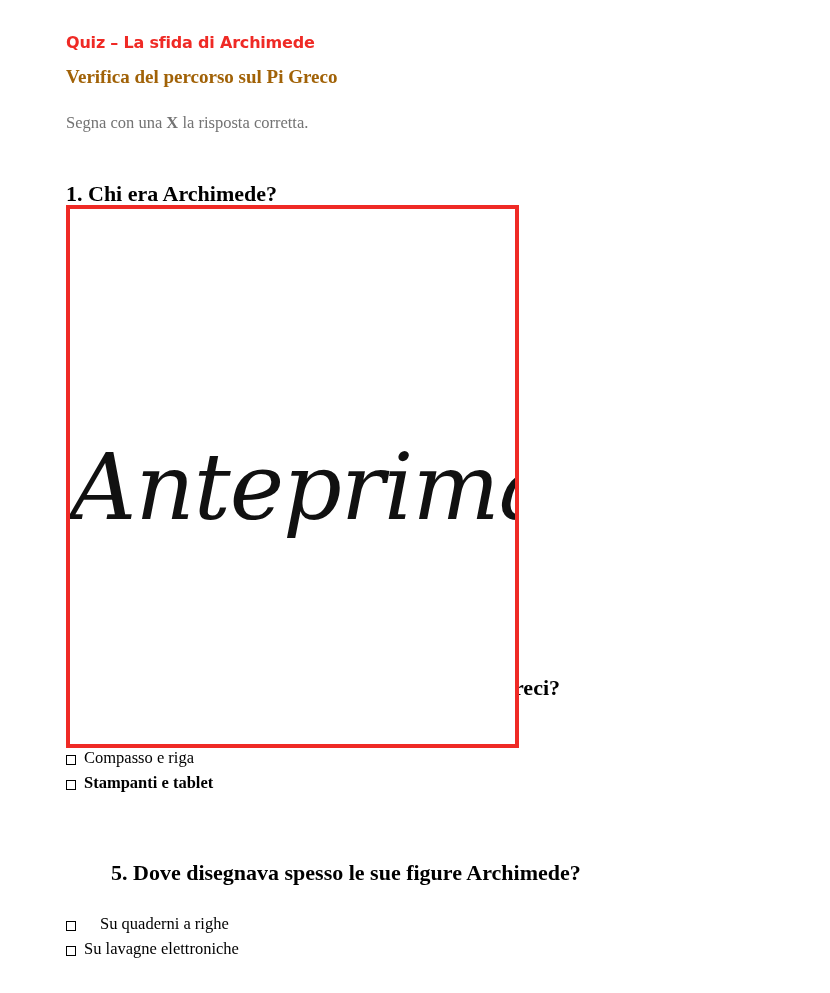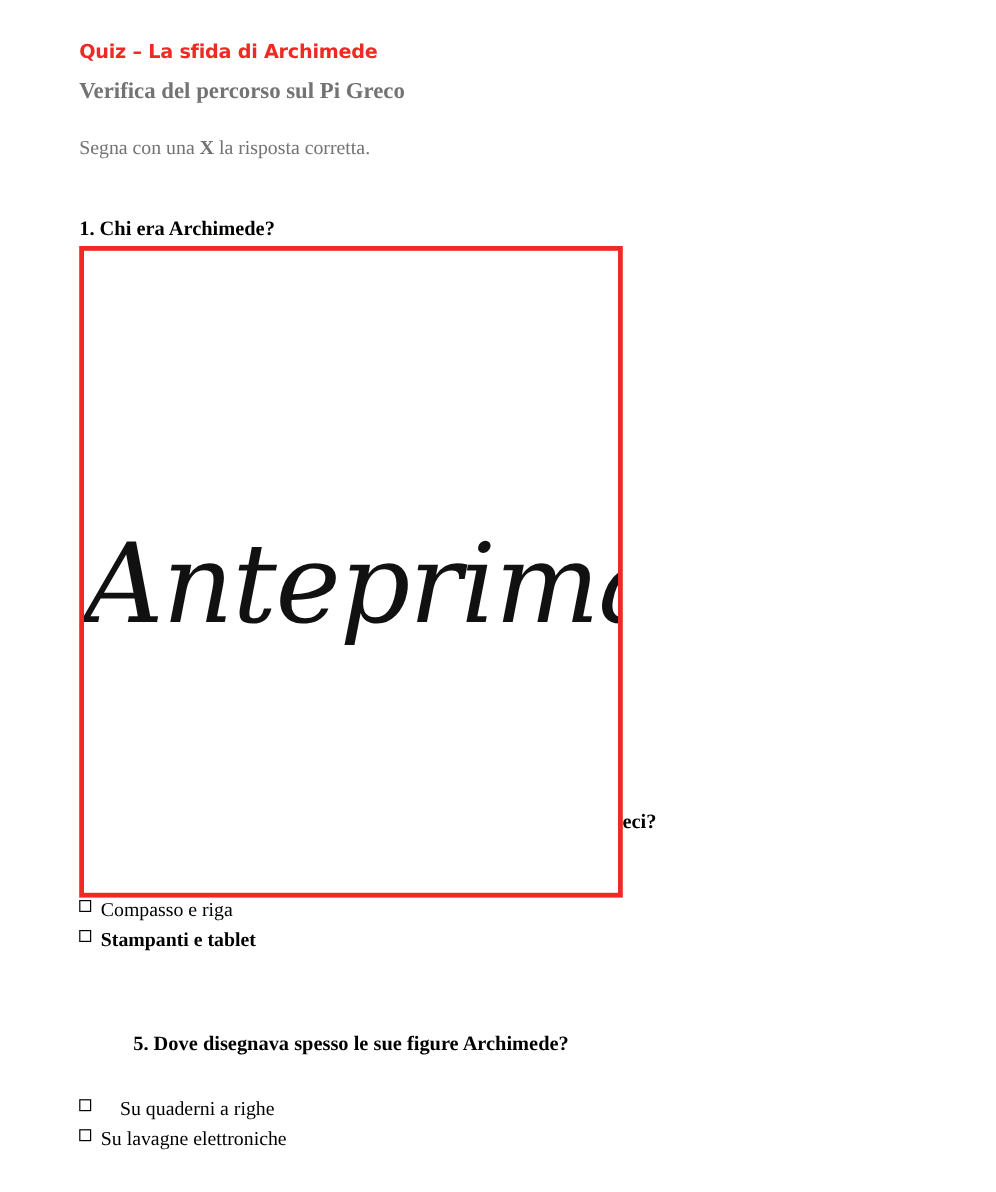--- a/index.html
+++ b/index.html
@@ -33,54 +33,54 @@
     letter-spacing: -0.2px;
     white-space: nowrap;
   }
   .doc-subtitle {
     position: absolute;
     left: 66px;
     top: 66px;
     font-family: "Liberation Serif", serif;
     font-weight: bold;
     font-size: 19px;
-    color: #737373;
+    color: #a16207;
     white-space: nowrap;
   }
   .instruction {
     position: absolute;
     left: 66px;
     top: 113px;
     font-size: 16.5px;
     color: #737373;
     white-space: nowrap;
   }
   .instruction b {
     font-weight: bold;
   }
   .question {
     position: absolute;
     left: 66px;
     font-weight: bold;
-    font-size: 17px;
+    font-size: 22px;
     color: #000000;
     white-space: nowrap;
   }
   .q1 { top: 181px; }
   .q4 { top: 675px; }
   .q5 { top: 860px; margin-left: 45px; }
 
   .option {
     position: absolute;
     left: 66px;
     font-size: 16.5px;
     color: #000000;
     white-space: nowrap;
     display: flex;
-    align-items: center;
+    align-items: flex-end;
   }
   .checkbox {
     display: inline-block;
     width: 8px;
     height: 8px;
     border: 1px solid #000000;
     margin-right: 8px;
     position: relative;
     top: -3px;
     flex: 0 0 auto;

